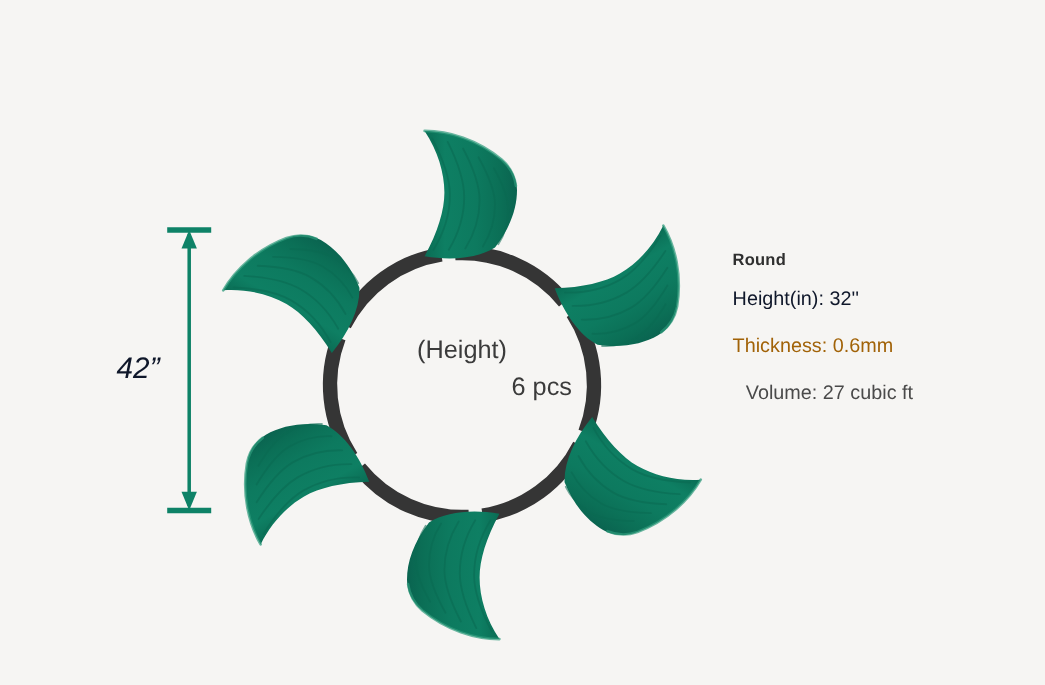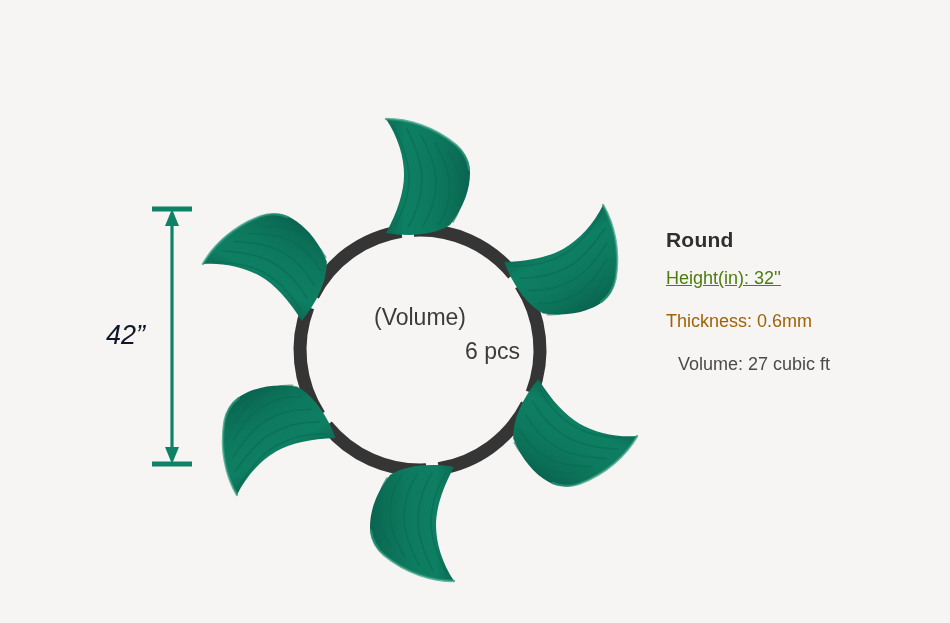--- a/index.html
+++ b/index.html
@@ -60,21 +60,21 @@
   }
 
   
   #spec-panel {
     position: absolute;
     left: 666px;
     top: 228px;
     width: 262px;
   }
   #spec-title {
-    font-size: 21px;
+    font-size: 15px;
     font-weight: bold;
     color: #2f2f2f;
     margin: 0 0 16px 0;
     font-family: "Liberation Sans", sans-serif;
     letter-spacing: 0.2px;
   }
   .spec-row {
     font-size: 18px;
     color: #4a4a4a;
     margin-bottom: 22px;
@@ -162,26 +162,26 @@
       <line x1="152" y1="464" x2="192" y2="464" stroke-width="5"></line>
 
       <line x1="172" y1="213" x2="172" y2="460" stroke-width="3.2"></line>
 
       <polygon points="172,209 165,226 179,226" stroke="none"></polygon>
       <polygon points="172,464 165,447 179,447" stroke="none"></polygon>
     </g>
   </svg>
 
   <div class="ring-label" style="color: rgb(59, 59, 59);">
-    <span class="l1">(Volume)</span>
+    <span class="l1">(Height)</span>
     <span class="l2">6 pcs</span>
   </div>
 
   <div class="dim-label" style="color: #0f172a; font-style: italic;">42”</div>
 
   <div id="spec-panel">
     <h2 id="spec-title" style="color: rgb(47, 47, 47);">Round</h2>
-    <div class="spec-row" style="color: #4d7c0f; text-decoration: underline;">Height(in): 32''</div>
+    <div class="spec-row" style="color: #0f172a;">Height(in): 32''</div>
     <div class="spec-row" style="color: #a16207;">Thickness: 0.6mm</div>
     <div class="spec-row" style="color: rgb(74, 74, 74); margin-left: 12px;">Volume: 27 cubic ft</div>
   </div>
 
 </div>
 
 </body></html>

